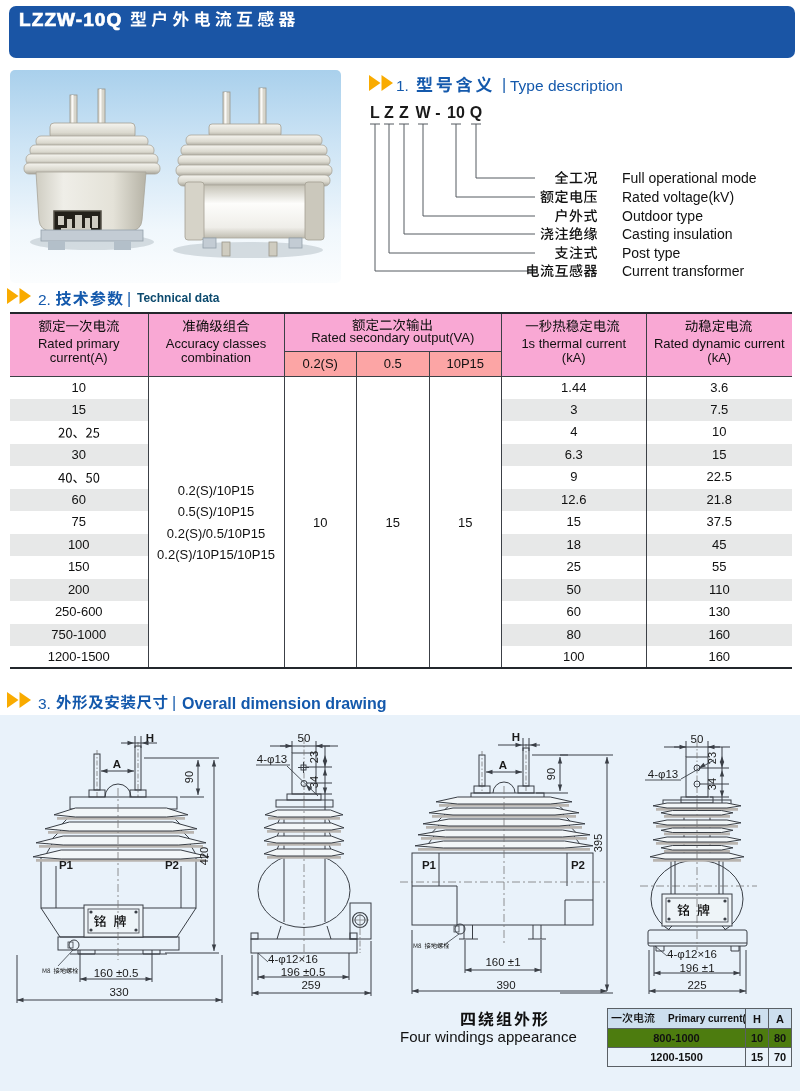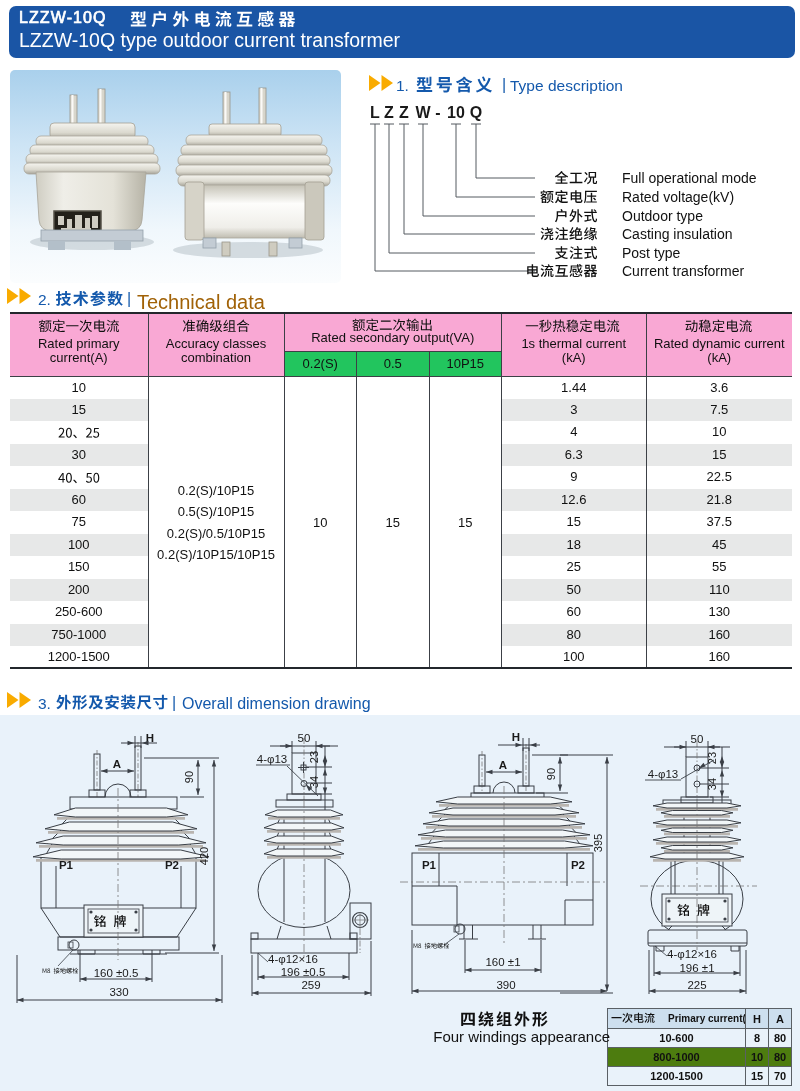--- a/index.html
+++ b/index.html
@@ -1,35 +1,34 @@
 <!DOCTYPE html>
 <html><head><meta charset="utf-8">
 <style>
 *{margin:0;padding:0;box-sizing:border-box}
 html,body{width:800px;height:1091px;background:#fff;font-family:"Liberation Sans",sans-serif;position:relative;overflow:hidden}
 .abs{position:absolute}
 .hdr{position:absolute;left:9px;top:6px;width:786px;height:52px;background:#1a55a5;border-radius:7px;color:#fff}
-.hdr .l1{position:absolute;left:10px;top:3px;font-size:16px;font-weight:normal;letter-spacing:1.1px;-webkit-text-stroke:.7px #fff}
+.hdr .l1{position:absolute;left:10px;top:3px;font-size:19px;font-weight:bold;letter-spacing:1.1px;-webkit-text-stroke:.7px #fff}
 .hdr .l2{position:absolute;left:10px;top:23px;font-size:19.5px}
 table.main{position:absolute;left:10px;top:312px;border-collapse:collapse;table-layout:fixed;width:782px;font-size:13px;color:#111}
 table.main td{border-left:1px solid #3c4046;border-right:1px solid #3c4046;text-align:center;vertical-align:middle;padding:0;height:22.5px;line-height:1.05}
 table.main td:first-child{border-left:none}
 table.main td:last-child{border-right:none}
 table.main tr.hd td{background:#f9a8d4;height:39px}
-table.main tr.hd2 td{background:#22c55e;height:25px;border-top:1px solid #3c4046}
+table.main tr.hd2 td{background:#fca5a5;height:25px;border-top:1px solid #3c4046}
 table.main td.st{background:#e7e8e8}
 .smalltable{position:absolute;left:607px;top:1008px;border-collapse:collapse;table-layout:fixed;width:184px;font-size:11px;font-weight:bold;color:#111}
 .smalltable td{border:1px solid #5a6065;text-align:center;height:19px;padding:0}
 .smalltable tr.h td{background:#cddfee;height:20px}
 .smalltable tr.b td{background:#4d7c0f}
 </style></head><body>
 <div class="abs" style="left:0;top:715px;width:800px;height:376px;background:#e9f2fa"></div>
 <div class="hdr">
     <div class="l1">LZZW-10Q</div>
-    <div class="l2">LZZW-10Q type outdoor current transformer</div>
   </div>
 <svg class="abs" style="left:10px;top:70px" width="331" height="213" viewBox="0 0 331 213">
     <defs>
 <linearGradient id="pbg" x1="0" y1="0" x2="0" y2="1">
 <stop offset="0" stop-color="#a9d0ec"></stop>
         <stop offset="0.35" stop-color="#cde4f5"></stop>
 <stop offset="0.75" stop-color="#f0f7fc"></stop>
         <stop offset="1" stop-color="#fbfdfe"></stop>
       </linearGradient>
 <linearGradient id="bod" x1="0" y1="0" x2="1" y2="0">
@@ -103,28 +102,28 @@
   </svg>
 <span class="abs" style="left:396px;top:77px;font-size:15.5px;color:#1459ac">1.</span>
 <span class="abs" style="left:502px;top:76px;font-size:16px;color:#1459ac">|</span>
 <span class="abs" style="left:510px;top:77px;font-size:15.5px;font-weight:normal;color:#1459ac">Type description</span>
 <svg class="abs" style="left:7px;top:288px" width="26" height="16" viewBox="0 0 26 16">
     <polygon points="0,0 11.5,8 0,16" fill="#f9ab00"></polygon>
     <polygon points="12.5,0 24,8 12.5,16" fill="#f9ab00"></polygon>
   </svg>
 <span class="abs" style="left:38px;top:291px;font-size:15.5px;color:#1459ac">2.</span>
 <span class="abs" style="left:127px;top:290px;font-size:16px;color:#1459ac">|</span>
-<span class="abs" style="left:137px;top:291px;font-size:20px;font-weight:normal;color:#a16207">Technical data</span>
+<span class="abs" style="left:137px;top:291px;font-size:12px;font-weight:bold;color:#0c4a6e">Technical data</span>
 <svg class="abs" style="left:7px;top:692px" width="26" height="16" viewBox="0 0 26 16">
     <polygon points="0,0 11.5,8 0,16" fill="#f9ab00"></polygon>
     <polygon points="12.5,0 24,8 12.5,16" fill="#f9ab00"></polygon>
   </svg>
 <span class="abs" style="left:38px;top:695px;font-size:15.5px;color:#1459ac">3.</span>
 <span class="abs" style="left:172px;top:694px;font-size:16px;color:#1459ac">|</span>
-<span class="abs" style="left:182px;top:695px;font-size:16px;font-weight:normal;color:#1459ac">Overall dimension drawing</span>
+<span class="abs" style="left:182px;top:695px;font-size:16px;font-weight:bold;color:#1459ac">Overall dimension drawing</span>
 <svg class="abs" style="left:0;top:0" width="800" height="300" viewBox="0 0 800 300">
     <text x="375" y="118" font-family="Liberation Sans, sans-serif" font-size="16" font-weight="bold" fill="#1a1a1a" text-anchor="middle">L</text>
     <text x="389" y="118" font-family="Liberation Sans, sans-serif" font-size="16" font-weight="bold" fill="#1a1a1a" text-anchor="middle">Z</text>
     <text x="404" y="118" font-family="Liberation Sans, sans-serif" font-size="16" font-weight="bold" fill="#1a1a1a" text-anchor="middle">Z</text>
     <text x="423" y="118" font-family="Liberation Sans, sans-serif" font-size="16" font-weight="bold" fill="#1a1a1a" text-anchor="middle">W</text>
     <text x="438" y="118" font-family="Liberation Sans, sans-serif" font-size="16" font-weight="bold" fill="#1a1a1a" text-anchor="middle">-</text>
     <text x="456" y="118" font-family="Liberation Sans, sans-serif" font-size="16" font-weight="bold" fill="#1a1a1a" text-anchor="middle">10</text>
     <text x="476" y="118" font-family="Liberation Sans, sans-serif" font-size="16" font-weight="bold" fill="#1a1a1a" text-anchor="middle">Q</text>
     <path d="M 370,124 L 380,124 M 375,124 L 375,271 L 535,271" fill="none" stroke="#555b61" stroke-width="1"></path>
     <path d="M 384,124 L 394,124 M 389,124 L 389,253 L 535,253" fill="none" stroke="#555b61" stroke-width="1"></path>
@@ -564,38 +563,33 @@
       <col style="width:138px">
       <col style="width:23px">
       <col style="width:23px">
     </colgroup>
 <tbody>
       <tr class="h">
         <td style="font-size:10px;font-weight:bold;text-align:left;padding-left:16px;white-space:nowrap;overflow:hidden"><span style="display:inline-block;width:44px"></span>Primary current(A)</td>
         <td>H</td>
         <td>A</td>
       </tr>
-<tr>
-        <td>10-600</td>
-        <td>8</td>
-        <td>80</td>
-      </tr>
 <tr class="b">
         <td>800-1000</td>
         <td>10</td>
         <td>80</td>
       </tr>
 <tr>
         <td>1200-1500</td>
         <td>15</td>
         <td>70</td>
       </tr>
     </tbody>
   </table>
-<div class="abs" style="left:400px;top:1028px;width:210px;text-align:right;font-size:15px;color:#111">Four windings appearance</div>
+<div class="abs" style="left:400px;top:1028px;width:210px;text-align:left;font-size:15px;color:#111">Four windings appearance</div>
 <svg class="abs" style="left:0;top:0;pointer-events:none" width="800" height="1091" viewBox="0 0 800 1091">
     <path d="M140.4 12V17.8H142.3V12ZM143.5 11.3V18.5C143.5 18.7 143.4 18.8 143.2 18.8C142.9 18.8 142.1 18.8 141.3 18.8C141.6 19.3 141.8 20.1 141.9 20.6C143.1 20.6 144 20.5 144.6 20.3C145.3 20 145.4 19.5 145.4 18.5V11.3ZM136.2 13.4V15.2H134.7V13.4ZM132.5 21.4V23.2H137.4V24.6H130.8V26.5H146.2V24.6H139.5V23.2H144.5V21.4H139.5V20H138.1V17H139.7V15.2H138.1V13.4H139.3V11.7H131.5V13.4H132.9V15.2H131V17H132.7C132.4 17.9 131.8 18.7 130.6 19.3C131 19.6 131.6 20.4 131.9 20.8C133.6 19.8 134.3 18.4 134.6 17H136.2V20.3H137.4V21.4Z M155.8 15.5H163.8V18.2H155.8V17.5ZM158.3 11.5C158.6 12.1 159 13 159.2 13.6H153.6V17.5C153.6 20 153.5 23.5 151.6 25.9C152.1 26.1 153.1 26.8 153.4 27.1C154.9 25.3 155.5 22.5 155.7 20.1H163.8V21H165.9V13.6H160.3L161.3 13.3C161.1 12.7 160.7 11.7 160.4 11Z M175.8 11C175.3 14 174.3 16.8 172.8 18.5C173.2 18.8 174.1 19.5 174.5 19.8C175.4 18.7 176.1 17.2 176.7 15.5H179.3C179 16.9 178.7 18.2 178.2 19.3C177.6 18.8 176.9 18.3 176.4 17.9L175.2 19.3C175.8 19.8 176.7 20.5 177.3 21.1C176.2 22.9 174.7 24.3 172.8 25.1C173.3 25.5 174.2 26.3 174.5 26.8C178.4 24.9 180.9 20.8 181.7 13.9L180.3 13.5L179.9 13.5H177.3C177.5 12.8 177.7 12.1 177.9 11.4ZM182.4 11.1V27H184.6V18.3C185.6 19.4 186.7 20.6 187.3 21.5L189 20.1C188.2 19 186.5 17.3 185.3 16.2L184.6 16.7V11.1Z M200.9 19V20.6H197.6V19ZM203.1 19H206.4V20.6H203.1ZM200.9 17.2H197.6V15.5H200.9ZM203.1 17.2V15.5H206.4V17.2ZM195.5 13.5V23.6H197.6V22.6H200.9V23.5C200.9 26.1 201.6 26.8 203.9 26.8C204.4 26.8 206.6 26.8 207.2 26.8C209.2 26.8 209.9 25.8 210.2 23.2C209.7 23.1 209 22.8 208.5 22.5V13.5H203.1V11.2H200.9V13.5ZM208.1 22.6C208 24.3 207.8 24.8 206.9 24.8C206.5 24.8 204.6 24.8 204.1 24.8C203.2 24.8 203.1 24.6 203.1 23.5V22.6Z M224.4 19.4V26.3H226.2V19.4ZM221.5 19.4V21C221.5 22.5 221.3 24.2 219.3 25.6C219.8 25.9 220.5 26.5 220.8 26.9C223.1 25.3 223.4 22.9 223.4 21.1V19.4ZM227.2 19.4V24.5C227.2 25.6 227.4 26 227.7 26.3C227.9 26.6 228.4 26.7 228.8 26.7C229 26.7 229.4 26.7 229.7 26.7C230 26.7 230.4 26.6 230.6 26.5C230.9 26.3 231.1 26.1 231.2 25.7C231.3 25.4 231.4 24.5 231.4 23.7C230.9 23.6 230.3 23.3 230 23C230 23.7 230 24.3 230 24.6C229.9 24.9 229.9 25 229.8 25.1C229.8 25.1 229.7 25.1 229.6 25.1C229.5 25.1 229.4 25.1 229.4 25.1C229.3 25.1 229.2 25.1 229.2 25C229.1 25 229.1 24.8 229.1 24.5V19.4ZM216 12.7C217.1 13.3 218.5 14.1 219.1 14.8L220.3 13.1C219.6 12.5 218.2 11.7 217.1 11.3ZM215.3 17.5C216.4 17.9 217.8 18.7 218.5 19.3L219.6 17.6C218.9 17 217.5 16.3 216.4 15.9ZM215.6 25.4 217.3 26.8C218.4 25.2 219.5 23.2 220.4 21.4L218.9 20.1C217.8 22 216.5 24.2 215.6 25.4ZM224.1 11.5C224.4 12 224.6 12.6 224.7 13.1H220.3V14.9H223.2C222.7 15.6 222.1 16.4 221.8 16.6C221.4 16.9 220.8 17.1 220.4 17.2C220.6 17.6 220.9 18.5 220.9 19C221.6 18.8 222.5 18.7 228.9 18.3C229.2 18.7 229.4 19 229.6 19.4L231.2 18.3C230.7 17.4 229.5 16 228.6 14.9H230.9V13.1H226.9C226.7 12.5 226.3 11.7 226 11ZM226.8 15.6 227.7 16.7 224 16.9C224.5 16.3 225 15.6 225.5 14.9H228Z M236.8 24.6V26.6H252.3V24.6H248.4C248.8 21.8 249.3 18.5 249.5 16L248 15.8L247.6 15.9H242.7L243.2 13.7H251.8V11.7H237.3V13.7H240.9C240.5 16.6 239.6 20.1 239 22.4H246.6L246.2 24.6ZM242.3 17.8H247.2L246.9 20.5H241.7Z M261.4 15V16.4H266.7V15ZM261.5 22.2V24.7C261.5 26.3 262.1 26.8 264.5 26.8C265 26.8 267.2 26.8 267.7 26.8C269.7 26.8 270.3 26.2 270.5 23.9C270 23.8 269.1 23.5 268.7 23.3C268.6 25 268.4 25.2 267.6 25.2C267 25.2 265.1 25.2 264.7 25.2C263.7 25.2 263.6 25.1 263.6 24.7V22.2ZM264.2 22.1C264.9 22.9 265.9 23.9 266.3 24.6L268 23.7C267.5 23.1 266.5 22.1 265.8 21.4ZM269.9 22.7C270.6 23.8 271.3 25.2 271.6 26.1L273.6 25.4C273.2 24.6 272.4 23.2 271.8 22.2ZM259.4 22.5C259 23.5 258.4 24.7 257.8 25.6L259.7 26.4C260.2 25.5 260.8 24.1 261.2 23.1ZM263.1 18.5H264.9V19.7H263.1ZM261.4 17.1V21.1H266.5V20.5C266.9 20.8 267.4 21.4 267.7 21.7C268.1 21.4 268.6 21.1 269 20.7C269.6 21.5 270.5 21.9 271.5 21.9C272.9 21.9 273.5 21.3 273.7 18.9C273.3 18.7 272.6 18.4 272.2 18C272.1 19.5 272 20.1 271.5 20.1C271.1 20.1 270.7 19.8 270.4 19.4C271.4 18.2 272.3 16.7 272.9 15.1L271 14.7C270.7 15.7 270.2 16.7 269.5 17.5C269.3 16.6 269.1 15.5 269 14.3H273.4V12.6H271.9L272.3 12.3C271.9 11.9 271.1 11.4 270.5 11L269.4 11.8C269.7 12.1 270.1 12.3 270.4 12.6H268.9L268.8 11H266.9L267 12.6H259.1V15.2C259.1 16.9 259 19.3 257.7 21C258.1 21.2 258.9 21.9 259.2 22.3C260.7 20.3 261 17.3 261 15.2V14.3H267.1C267.2 16.1 267.6 17.8 268.1 19.1C267.6 19.5 267 19.9 266.5 20.2V17.1Z M282.3 13.5H284.1V15H282.3ZM289.4 13.5H291.5V15H289.4ZM288.7 17.3C289.2 17.5 289.9 17.9 290.4 18.2H286.6C286.9 17.7 287.1 17.3 287.4 16.9L286.1 16.6V11.7H280.4V16.7H285.2C285 17.2 284.7 17.7 284.3 18.2H279.2V19.9H282.5C281.5 20.7 280.3 21.4 278.7 22C279.1 22.4 279.6 23.1 279.8 23.6L280.4 23.3V27H282.3V26.6H284.1V26.9H286.1V21.6H283.4C284.1 21.1 284.7 20.5 285.3 19.9H288.1C288.6 20.6 289.3 21.1 289.9 21.6H287.6V27H289.5V26.6H291.5V26.9H293.4V23.5L293.9 23.7C294.2 23.2 294.7 22.4 295.2 22C293.5 21.6 291.9 20.9 290.7 19.9H294.7V18.2H291.7L292.3 17.6C291.9 17.3 291.3 17 290.7 16.7H293.4V11.7H287.6V16.7H289.3ZM282.3 24.9V23.4H284.1V24.9ZM289.5 24.9V23.4H291.5V24.9Z" fill="#fff"></path>
     <path d="M426.4 77.5V83.3H428.3V77.5ZM429.5 76.8V84C429.5 84.2 429.4 84.3 429.2 84.3C428.9 84.3 428.1 84.3 427.3 84.3C427.6 84.8 427.8 85.6 427.9 86.1C429.1 86.1 430 86 430.6 85.8C431.3 85.5 431.4 85 431.4 84V76.8ZM422.2 78.9V80.7H420.7V78.9ZM418.5 86.9V88.7H423.4V90.1H416.8V92H432.2V90.1H425.5V88.7H430.5V86.9H425.5V85.5H424.1V82.5H425.7V80.7H424.1V78.9H425.3V77.2H417.5V78.9H418.9V80.7H417V82.5H418.7C418.4 83.4 417.8 84.2 416.6 84.8C417 85.1 417.6 85.9 417.9 86.3C419.6 85.3 420.3 83.9 420.6 82.5H422.2V85.8H423.4V86.9Z M440.8 78.9H447.7V80.5H440.8ZM438.7 77.1V82.3H449.9V77.1ZM436.7 83.3V85.2H439.9C439.6 86.3 439.1 87.5 438.8 88.3H447.5C447.3 89.5 447 90.2 446.7 90.5C446.5 90.6 446.3 90.6 445.9 90.6C445.4 90.6 444.1 90.6 443 90.5C443.3 91 443.7 91.8 443.7 92.4C444.9 92.5 446 92.5 446.6 92.4C447.4 92.4 448 92.3 448.5 91.8C449.1 91.2 449.5 89.9 449.9 87.3C449.9 87 450 86.5 450 86.5H441.8L442.2 85.2H451.8V83.3Z M462.3 81.3C463 81.8 463.7 82.5 464.2 83H458.8V84.8H466.1C465.6 85.3 465.1 85.9 464.6 86.5H458.3V92.5H460.3V91.8H467.7V92.5H469.8V86.5H467.1C467.9 85.5 468.8 84.5 469.5 83.6L467.9 82.9L467.6 83H464.8L466 82.1C465.5 81.6 464.5 80.8 463.8 80.3ZM460.3 90.1V88.2H467.7V90.1ZM463.9 76.4C462.2 78.8 459 80.5 455.9 81.4C456.5 82 457 82.7 457.3 83.3C459.9 82.3 462.3 81 464.2 79.2C466 81 468.4 82.4 470.9 83.1C471.2 82.6 471.8 81.8 472.3 81.3C469.6 80.7 467 79.4 465.4 77.9L465.8 77.4Z M481.9 77.1C482.6 78.5 483.4 80.2 483.7 81.4L485.6 80.6C485.2 79.5 484.4 77.8 483.7 76.5ZM488.6 77.8C487.7 81 486.2 83.8 484 86.1C482 84.1 480.5 81.6 479.5 78.8L477.6 79.4C478.7 82.6 480.3 85.4 482.4 87.5C480.6 88.9 478.5 90 475.9 90.8C476.2 91.2 476.7 92 476.9 92.6C479.8 91.7 482 90.5 483.9 89C485.8 90.5 488 91.7 490.6 92.5C490.9 91.9 491.5 91 492 90.6C489.5 89.9 487.4 88.9 485.5 87.5C488 85 489.6 81.9 490.7 78.5Z" fill="#1459ac"></path>
     <path d="M65.1 290.9V293.2H61.7V295H65.1V296.9H61.9V298.6H62.8L62.3 298.8C62.9 300.2 63.7 301.5 64.6 302.6C63.5 303.3 62.2 303.8 60.7 304.2C61.1 304.6 61.6 305.4 61.8 305.9C63.3 305.4 64.8 304.8 66 303.9C67.1 304.8 68.4 305.5 70 305.9C70.3 305.5 70.8 304.7 71.2 304.3C69.8 303.9 68.6 303.4 67.5 302.7C68.9 301.3 69.9 299.6 70.5 297.3L69.3 296.8L69 296.9H67V295H70.6V293.2H67V290.9ZM64.2 298.6H68.1C67.6 299.7 66.9 300.7 66.1 301.5C65.3 300.6 64.6 299.7 64.2 298.6ZM58 290.9V294H56.1V295.7H58V298.6C57.2 298.8 56.5 298.9 55.9 299L56.4 300.9L58 300.5V303.8C58 304 57.9 304.1 57.7 304.1C57.5 304.1 56.8 304.1 56.2 304.1C56.4 304.6 56.7 305.4 56.7 305.8C57.9 305.8 58.6 305.8 59.2 305.5C59.7 305.2 59.9 304.7 59.9 303.8V300L61.6 299.5L61.4 297.7L59.9 298.1V295.7H61.5V294H59.9V290.9Z M82.4 292.2C83.3 292.9 84.5 294 85 294.6L86.5 293.3C85.9 292.7 84.7 291.7 83.8 291.1ZM79.7 290.9V294.8H73.7V296.7H79.1C77.8 299.1 75.5 301.4 73.1 302.6C73.5 303 74.2 303.8 74.5 304.3C76.5 303.2 78.3 301.4 79.7 299.4V305.9H81.8V298.7C83.2 300.8 85.1 302.9 86.8 304.2C87.2 303.7 87.9 302.9 88.4 302.5C86.3 301.2 84 298.9 82.6 296.7H87.7V294.8H81.8V290.9Z M99.7 300C98.4 300.9 95.7 301.6 93.5 301.9C93.9 302.3 94.3 302.9 94.6 303.3C97 302.9 99.6 302.1 101.3 300.8ZM101.6 301.6C99.8 303.3 96.2 304 92.4 304.3C92.8 304.7 93.1 305.4 93.3 306C97.5 305.5 101.2 304.6 103.4 302.4ZM92.6 295.3C93.1 295.2 93.6 295.1 95.7 295C95.5 295.4 95.4 295.7 95.2 296H90.7V297.7H94C93 298.8 91.7 299.7 90.3 300.3C90.7 300.7 91.4 301.4 91.7 301.8C92.7 301.3 93.5 300.8 94.3 300.1C94.6 300.3 94.8 300.7 95 300.9C96.6 300.5 98.6 299.9 100 299.1L98.4 298.2C97.7 298.6 96.3 299 95.1 299.3C95.6 298.8 96 298.3 96.4 297.7H99.5C100.7 299.4 102.4 300.9 104.3 301.8C104.5 301.3 105.1 300.6 105.5 300.3C104.1 299.7 102.7 298.8 101.7 297.7H105.2V296H97.4C97.5 295.7 97.7 295.3 97.9 294.9L102 294.8C102.3 295.1 102.6 295.4 102.9 295.7L104.5 294.6C103.6 293.6 101.8 292.2 100.4 291.3L98.8 292.3C99.3 292.6 99.8 292.9 100.3 293.3L95.8 293.4C96.6 292.9 97.5 292.3 98.3 291.7L96.5 290.7C95.4 291.8 93.8 292.8 93.3 293.1C92.8 293.3 92.5 293.5 92.1 293.6C92.3 294.1 92.5 294.9 92.6 295.3Z M113.9 291.1C113.6 291.7 113.2 292.6 112.8 293.1L114 293.7C114.5 293.2 115 292.5 115.5 291.7ZM113.1 300.7C112.8 301.3 112.4 301.7 112 302.2L110.7 301.5L111.1 300.7ZM108.4 302.1C109.1 302.4 109.9 302.8 110.7 303.2C109.8 303.8 108.7 304.2 107.5 304.5C107.8 304.8 108.2 305.5 108.4 305.9C109.8 305.5 111.1 304.9 112.2 304.1C112.7 304.4 113.1 304.7 113.4 304.9L114.6 303.7C114.2 303.5 113.8 303.2 113.4 303C114.2 302 114.9 300.9 115.3 299.5L114.2 299.1L113.9 299.1H111.9L112.2 298.5L110.5 298.2C110.4 298.5 110.2 298.8 110.1 299.1H108.1V300.7H109.3C109 301.2 108.7 301.7 108.4 302.1ZM108.2 291.7C108.6 292.4 108.9 293.2 109.1 293.7H107.8V295.3H110.2C109.4 296 108.4 296.7 107.5 297.1C107.8 297.5 108.2 298.1 108.4 298.5C109.2 298.1 110.1 297.4 110.8 296.7V298.1H112.6V296.4C113.2 296.9 113.8 297.4 114.2 297.7L115.2 296.4C114.9 296.2 114 295.7 113.3 295.3H115.6V293.7H112.6V290.9H110.8V293.7H109.2L110.5 293.2C110.4 292.6 110 291.8 109.5 291.2ZM116.9 290.9C116.5 293.8 115.8 296.6 114.5 298.2C114.9 298.5 115.6 299.1 115.9 299.4C116.2 299 116.5 298.5 116.8 298C117.1 299.2 117.4 300.4 117.9 301.4C117.1 302.7 115.9 303.7 114.3 304.5C114.6 304.8 115.1 305.6 115.3 306C116.8 305.2 117.9 304.3 118.8 303.1C119.6 304.2 120.5 305.1 121.6 305.8C121.8 305.3 122.4 304.6 122.8 304.3C121.6 303.6 120.6 302.6 119.9 301.4C120.7 299.8 121.1 297.9 121.4 295.6H122.4V293.9H118.2C118.3 293 118.5 292.1 118.7 291.2ZM119.6 295.6C119.5 297 119.2 298.2 118.9 299.3C118.4 298.1 118.1 296.9 117.9 295.6Z" fill="#1459ac"></path>
     <path d="M59.1 694.8C58.6 697.5 57.7 700.1 56.3 701.6C56.8 701.9 57.6 702.5 57.9 702.8C58.7 701.8 59.4 700.4 59.9 698.9H62.3C62.1 700.2 61.8 701.3 61.3 702.3C60.8 701.9 60.1 701.4 59.6 701.1L58.5 702.3C59.1 702.8 59.9 703.5 60.5 704C59.5 705.7 58.1 706.9 56.4 707.7C56.9 708 57.6 708.8 57.9 709.2C61.5 707.5 63.8 703.7 64.5 697.4L63.2 697L62.8 697.1H60.5C60.7 696.5 60.8 695.8 61 695.2ZM65.1 694.8V709.4H67.1V701.4C68 702.4 69.1 703.5 69.6 704.3L71.2 703.1C70.4 702.1 68.8 700.6 67.8 699.5L67.1 700V694.8Z M84.8 695.1C84 696.3 82.3 697.6 80.8 698.3C81.3 698.6 81.8 699.2 82.2 699.6C83.8 698.7 85.4 697.3 86.6 695.8ZM85.2 699.3C84.3 700.7 82.5 702 81.1 702.8C81.5 703.1 82.1 703.7 82.4 704.1C84 703.1 85.7 701.6 86.9 700ZM85.4 703.5C84.4 705.4 82.3 706.9 80.3 707.8C80.7 708.2 81.3 708.9 81.6 709.3C83.8 708.2 85.9 706.4 87.2 704.1ZM77.9 697.5V700.8H76.1V697.5ZM72.6 700.8V702.5H74.4C74.3 704.6 73.9 706.6 72.4 708.2C72.8 708.5 73.5 709.1 73.8 709.5C75.6 707.6 76 705.1 76.1 702.5H77.9V709.4H79.7V702.5H81.2V700.8H79.7V697.5H81V695.7H72.9V697.5H74.4V700.8Z M89.5 695.6V697.5H92V698.5C92 701 91.7 705 88.6 707.6C89 708 89.7 708.8 90 709.3C92.2 707.3 93.2 704.7 93.6 702.3C94.3 703.8 95.2 705 96.2 706.1C95.1 706.8 93.9 707.4 92.6 707.8C93 708.1 93.4 708.9 93.7 709.4C95.2 708.9 96.6 708.2 97.7 707.3C98.9 708.2 100.4 708.8 102.1 709.3C102.4 708.7 102.9 707.9 103.3 707.5C101.8 707.2 100.4 706.6 99.3 706C100.8 704.4 101.8 702.4 102.4 699.7L101.1 699.2L100.8 699.3H98.7C98.9 698.1 99.2 696.8 99.4 695.6ZM97.7 704.8C95.9 703.2 94.7 700.9 93.9 698.2V697.5H97.1C96.8 698.8 96.5 700.1 96.2 701.1H100C99.5 702.5 98.7 703.8 97.7 704.8Z M110.3 695.2C110.5 695.6 110.7 696.1 110.9 696.5H105.5V700H107.4V698.2H116.7V700H118.6V696.5H113.2C112.9 696 112.6 695.3 112.3 694.8ZM114 702.6C113.6 703.5 113.1 704.2 112.4 704.9C111.6 704.5 110.7 704.2 109.9 704C110.2 703.5 110.5 703.1 110.7 702.6ZM107 704.7C108.1 705.1 109.4 705.6 110.7 706.1C109.2 706.9 107.4 707.4 105.3 707.7C105.6 708.1 106.2 708.9 106.3 709.4C108.9 708.9 111 708.2 112.7 707C114.6 707.8 116.3 708.7 117.4 709.4L118.9 707.8C117.7 707.1 116.1 706.4 114.3 705.6C115.1 704.8 115.7 703.8 116.2 702.6H118.9V700.9H111.7C112 700.2 112.3 699.6 112.6 699L110.5 698.6C110.2 699.3 109.8 700.1 109.4 700.9H105.2V702.6H108.4C108 703.4 107.5 704.1 107 704.7Z M121.1 696.6C121.8 697.1 122.7 697.8 123.1 698.3L124.2 697.1C123.8 696.6 122.9 696 122.2 695.5ZM126.9 702.3 127.2 703H121.1V704.4H125.7C124.4 705.2 122.6 705.8 120.8 706.1C121.1 706.4 121.6 707 121.8 707.4C122.6 707.3 123.4 707 124.2 706.8V707C124.2 707.7 123.6 708 123.3 708.1C123.5 708.4 123.7 709.1 123.8 709.5C124.2 709.3 124.8 709.1 129.2 708.2C129.2 707.9 129.3 707.2 129.3 706.7L126 707.4V705.9C126.8 705.5 127.5 705 128.1 704.5C129.3 707.1 131.2 708.6 134.4 709.3C134.7 708.8 135.1 708.1 135.5 707.8C134.2 707.6 133.1 707.2 132.2 706.7C133 706.3 133.9 705.8 134.6 705.3L133.5 704.4H135.2V703H129.3C129.1 702.6 128.9 702.1 128.7 701.8ZM130.9 705.8C130.5 705.4 130.1 704.9 129.8 704.4H133.1C132.5 704.9 131.7 705.4 130.9 705.8ZM129.8 694.8V696.6H126.5V698.2H129.8V700.1H126.9V701.7H134.8V700.1H131.7V698.2H135.1V696.6H131.7V694.8ZM120.8 700.2 121.4 701.7C122.3 701.3 123.3 700.9 124.2 700.5V702.3H126V694.8H124.2V698.8C123 699.3 121.7 699.8 120.8 700.2Z M139 695.4V700C139 702.5 138.8 705.9 136.8 708.1C137.3 708.4 138.1 709.1 138.4 709.5C140.1 707.5 140.7 704.5 140.9 702H144.2C145.2 705.6 146.9 708.1 150.2 709.3C150.5 708.7 151.1 707.9 151.5 707.6C148.7 706.7 147 704.7 146.1 702H150.1V695.4ZM141 697.2H148.2V700.1H141V700Z M154.8 701.8C155.9 703 157 704.6 157.5 705.7L159.2 704.6C158.7 703.5 157.5 702 156.4 700.9ZM161.9 694.8V697.9H153.3V699.8H161.9V706.9C161.9 707.3 161.7 707.4 161.4 707.4C161 707.4 159.6 707.4 158.3 707.4C158.7 707.9 159 708.9 159.2 709.4C160.8 709.4 162.1 709.4 162.8 709.1C163.6 708.7 163.9 708.2 163.9 706.9V699.8H167.4V697.9H163.9V694.8Z" fill="#1459ac"></path>
     <path d="M561.3 171C559.9 173.2 557.4 175.2 554.8 176.3C555.1 176.6 555.5 177.1 555.7 177.4C556.2 177.1 556.7 176.9 557.2 176.6V177.5H560.8V179.4H557.4V180.6H560.8V182.6H555.6V183.8H567.5V182.6H562.2V180.6H565.8V179.4H562.2V177.5H565.8V176.6C566.3 176.9 566.8 177.2 567.3 177.5C567.5 177.1 567.9 176.6 568.2 176.3C566 175.2 564 173.9 562.2 172L562.5 171.6ZM557.6 176.3C559.1 175.4 560.4 174.2 561.5 172.9C562.7 174.3 564 175.4 565.4 176.3Z M569.7 181.8V183.2H582.4V181.8H576.7V174.1H581.6V172.7H570.4V174.1H575.2V181.8Z M584.4 172.8C585.3 173.6 586.3 174.6 586.7 175.3L587.7 174.3C587.2 173.6 586.2 172.6 585.3 172ZM584 181.6 585 182.6C585.9 181.2 586.9 179.5 587.7 178.1L586.8 177.2C585.9 178.7 584.8 180.5 584 181.6ZM589.9 173.1H594.8V176.5H589.9ZM588.6 171.9V177.8H590.1C589.9 180.4 589.5 182.2 586.9 183.1C587.2 183.4 587.5 183.9 587.7 184.2C590.6 183 591.2 180.9 591.4 177.8H592.8V182.3C592.8 183.6 593.1 184 594.3 184C594.5 184 595.4 184 595.6 184C596.7 184 597 183.4 597.1 181.2C596.8 181.1 596.2 180.9 596 180.7C595.9 182.5 595.9 182.8 595.5 182.8C595.3 182.8 594.7 182.8 594.5 182.8C594.2 182.8 594.1 182.7 594.1 182.3V177.8H596.1V171.9Z" fill="#111"></path>
     <path d="M549.6 195.2C549.6 199.4 549.4 201.3 546.3 202.3C546.6 202.5 546.9 203 547 203.2C550.4 202 550.7 199.8 550.8 195.2ZM550.3 201C551.2 201.6 552.4 202.6 553 203.1L553.7 202.2C553.1 201.7 551.9 200.8 551 200.2ZM547.4 193.5V200.1H548.5V194.5H551.8V200.1H552.9V193.5H550.3C550.5 193.1 550.7 192.6 550.9 192.2H553.4V191H547.2V192.2H549.7C549.5 192.6 549.4 193.1 549.2 193.5ZM542.9 190.5C543 190.8 543.2 191.2 543.4 191.5H540.7V193.8H541.9V192.6H545.8V193.8H547V191.5H544.8C544.6 191.1 544.3 190.6 544.1 190.2ZM542 196.3 542.9 196.8C542.2 197.3 541.3 197.6 540.5 197.9C540.6 198.1 540.9 198.8 541 199.1L541.7 198.8V203.1H542.9V202.7H545V203.1H546.2V198.8H541.8C542.6 198.4 543.4 198 544.1 197.4C544.9 197.9 545.7 198.4 546.2 198.7L547.2 197.8C546.6 197.5 545.8 197.1 545 196.6C545.7 196 546.2 195.2 546.6 194.3L545.9 193.9L545.7 193.9H543.6C543.8 193.7 543.9 193.4 544 193.2L542.9 193C542.4 193.9 541.6 194.9 540.4 195.7C540.7 195.8 541 196.2 541.2 196.5C541.9 196 542.5 195.5 542.9 194.9H544.9C544.7 195.3 544.3 195.7 543.9 196.1L542.8 195.5ZM542.9 201.6V199.8H545V201.6Z M557.5 196.7C557.2 199.2 556.5 201.2 554.9 202.3C555.3 202.5 555.8 203 556 203.2C556.9 202.4 557.5 201.5 558 200.2C559.3 202.5 561.3 203 564.1 203H567.5C567.6 202.6 567.8 201.9 568 201.6C567.2 201.6 564.8 201.6 564.2 201.6C563.5 201.6 562.8 201.6 562.2 201.5V199H566.2V197.8H562.2V195.8H565.5V194.5H557.5V195.8H560.8V201.1C559.8 200.7 559 199.9 558.5 198.6C558.7 198 558.8 197.4 558.9 196.8ZM560.4 190.4C560.6 190.8 560.8 191.3 560.9 191.7H555.6V195H556.9V193H566.1V195H567.4V191.7H562.5C562.3 191.2 562 190.6 561.7 190.1Z M575.2 196.5V198.2H572V196.5ZM576.6 196.5H579.8V198.2H576.6ZM575.2 195.2H572V193.5H575.2ZM576.6 195.2V193.5H579.8V195.2ZM570.7 192.2V200.3H572V199.5H575.2V200.6C575.2 202.5 575.7 203 577.4 203C577.8 203 579.9 203 580.3 203C581.9 203 582.3 202.2 582.5 200C582.1 199.9 581.6 199.7 581.2 199.5C581.1 201.2 581 201.6 580.2 201.6C579.8 201.6 577.9 201.6 577.5 201.6C576.7 201.6 576.6 201.5 576.6 200.6V199.5H581.2V192.2H576.6V190.2H575.2V192.2Z M593 198.2C593.8 198.9 594.6 199.8 595 200.5L596 199.7C595.6 199.1 594.8 198.2 594 197.6ZM585 190.8V195.4C585 197.5 585 200.4 583.9 202.5C584.2 202.6 584.7 203 585 203.2C586.1 201 586.3 197.7 586.3 195.4V192.1H596.9V190.8ZM590.8 192.8V195.6H587.1V196.8H590.8V201.4H586.2V202.6H596.8V201.4H592.2V196.8H596.2V195.6H592.2V192.8Z" fill="#111"></path>
     <path d="M558.1 212.6H565.1V215.1H558.1L558.1 214.4ZM560.5 209.4C560.8 210 561.1 210.8 561.3 211.3H556.7V214.4C556.7 216.5 556.6 219.4 554.9 221.5C555.2 221.6 555.8 222 556.1 222.3C557.4 220.7 557.9 218.4 558 216.3H565.1V217.2H566.5V211.3H561.9L562.7 211.1C562.5 210.6 562.2 209.7 561.8 209.1Z M572.1 209.2C571.6 211.6 570.7 213.9 569.4 215.4C569.8 215.6 570.3 216 570.6 216.2C571.3 215.2 572 214 572.5 212.5H574.9C574.7 213.9 574.4 215.1 573.9 216.1C573.4 215.6 572.7 215.1 572.1 214.7L571.3 215.6C571.9 216.1 572.8 216.7 573.3 217.3C572.4 219 571.1 220.2 569.4 220.9C569.8 221.2 570.3 221.7 570.6 222.1C573.6 220.4 575.8 217.1 576.5 211.5L575.6 211.2L575.3 211.3H572.9C573.1 210.7 573.2 210.1 573.4 209.4ZM577.4 209.2V222.2H578.8V214.7C579.8 215.6 580.9 216.8 581.5 217.5L582.6 216.6C581.9 215.7 580.4 214.4 579.3 213.4L578.8 213.8V209.2Z M593.5 210C594.2 210.5 595 211.2 595.4 211.7L596.3 210.9C595.9 210.4 595 209.7 594.3 209.2ZM591.3 209.2C591.3 210.1 591.3 210.9 591.3 211.7H584.2V213H591.4C591.8 218.1 592.9 222.2 595.2 222.2C596.4 222.2 596.9 221.5 597.1 219C596.7 218.8 596.2 218.5 595.9 218.2C595.8 220 595.7 220.8 595.3 220.8C594.1 220.8 593.1 217.4 592.8 213H596.8V211.7H592.7C592.7 210.9 592.7 210.1 592.7 209.2ZM584.3 220.5 584.7 221.8C586.5 221.4 589 220.8 591.4 220.3L591.3 219.1L588.4 219.7V216.2H590.9V214.9H584.7V216.2H587.1V219.9Z" fill="#111"></path>
     <path d="M541.2 228.4C542 228.9 542.9 229.7 543.4 230.2L544.3 229.3C543.8 228.8 542.8 228 542.1 227.5ZM540.5 232.1C541.3 232.6 542.3 233.3 542.8 233.8L543.6 232.8C543.1 232.4 542.1 231.7 541.3 231.3ZM540.8 239 542 239.8C542.7 238.5 543.5 236.9 544.1 235.4L543 234.6C542.3 236.2 541.4 238 540.8 239ZM551.5 229.9C551 230.5 550.3 231 549.4 231.5C549.1 231 548.8 230.5 548.6 229.9L552.9 229.5L552.7 228.4L548.2 228.8C548.1 228.3 548 227.8 548 227.2H546.7C546.8 227.8 546.9 228.4 547 228.9L544.6 229.2L544.8 230.3L547.3 230C547.6 230.8 547.9 231.4 548.3 232C547.1 232.4 545.8 232.8 544.5 233C544.7 233.3 545.1 233.8 545.3 234.1C546.5 233.8 547.8 233.4 549 232.9C549.8 233.7 550.7 234.2 551.7 234.2C552.7 234.2 553.1 233.8 553.3 232.3C553 232.2 552.6 232 552.3 231.8C552.2 232.7 552.1 233 551.7 233C551.2 233 550.7 232.8 550.2 232.3C551.1 231.8 552 231.1 552.7 230.4ZM544.5 234.7V235.8H546.7C546.6 237.5 546.1 238.5 544 239.1C544.3 239.3 544.7 239.9 544.8 240.2C547.2 239.4 547.9 238 548 235.8H549.5V238.5C549.5 239.6 549.8 240 550.9 240C551.1 240 551.9 240 552.1 240C553 240 553.3 239.5 553.4 238C553.1 237.9 552.6 237.8 552.3 237.6C552.3 238.7 552.2 238.9 552 238.9C551.8 238.9 551.3 238.9 551.2 238.9C550.9 238.9 550.8 238.9 550.8 238.5V235.8H553.2V234.7Z M555.8 228.3C556.7 228.7 557.9 229.4 558.4 229.9L559.2 228.8C558.6 228.4 557.4 227.7 556.5 227.4ZM555 232.2C555.9 232.6 557.1 233.3 557.6 233.7L558.4 232.6C557.8 232.2 556.6 231.6 555.8 231.2ZM555.4 239.1 556.6 240C557.4 238.7 558.3 237 559.1 235.6L558.1 234.7C557.3 236.3 556.2 238.1 555.4 239.1ZM562.2 227.5C562.6 228.3 563.1 229.2 563.2 229.8H559.3V231.1H562.8V233.9H559.8V235.2H562.8V238.5H558.8V239.8H568V238.5H564.2V235.2H567.2V233.9H564.2V231.1H567.7V229.8H563.3L564.5 229.4C564.3 228.8 563.8 227.8 563.4 227.1Z M569.5 238.2 569.7 239.4C571.1 239.1 573 238.6 574.7 238.2L574.6 237.1C572.7 237.5 570.8 237.9 569.5 238.2ZM576.8 227C576.3 228.4 575.5 229.7 574.6 230.8L573.5 230.1C573.3 230.6 573 231.1 572.7 231.6L571.1 231.7C572 230.5 572.8 229.1 573.4 227.7L572.2 227.1C571.6 228.8 570.6 230.6 570.2 231.1C569.9 231.5 569.7 231.8 569.4 231.9C569.6 232.3 569.8 232.9 569.8 233.1C570.1 233 570.4 233 571.9 232.7C571.4 233.6 570.8 234.2 570.6 234.5C570.1 235 569.8 235.3 569.5 235.4C569.6 235.7 569.8 236.3 569.9 236.5C570.2 236.3 570.8 236.2 574.5 235.4C574.5 235.2 574.5 234.7 574.5 234.4L571.7 234.9C572.6 233.8 573.4 232.6 574.2 231.4C574.5 231.6 574.9 231.9 575.1 232.1L575.1 232.1V238C575.1 239.6 575.6 240 577.3 240C577.7 240 580 240 580.4 240C581.9 240 582.3 239.4 582.5 237.5C582.1 237.4 581.6 237.2 581.3 237C581.2 238.5 581.1 238.8 580.4 238.8C579.8 238.8 577.8 238.8 577.4 238.8C576.5 238.8 576.4 238.7 576.4 238V235.8H581.7V231.2H579.7C580.1 230.5 580.6 229.7 581 229L580.2 228.5L579.9 228.5H577.5C577.7 228.2 577.8 227.8 578 227.4ZM577.9 232.3V234.6H576.4V232.3ZM579 232.3H580.5V234.6H579ZM579.2 229.7C579 230.2 578.6 230.8 578.3 231.1L578.4 231.2H575.9C576.3 230.7 576.6 230.2 576.9 229.7Z M584.1 238.2 584.4 239.4C585.7 238.9 587.2 238.2 588.7 237.5L588.4 236.5C586.8 237.1 585.2 237.8 584.1 238.2ZM590.4 227.2C590.2 228.3 589.8 229.8 589.5 230.8H593.8L593.7 231.6H588.7V232.6H591.5C590.7 233.2 589.5 233.7 588.5 234C588.7 234.2 589 234.7 589.1 234.9C589.8 234.7 590.6 234.3 591.3 233.9C591.5 234.1 591.7 234.3 591.9 234.5C591.1 235.2 589.7 235.8 588.7 236.1C588.9 236.3 589.2 236.7 589.4 237C590.3 236.6 591.5 236 592.4 235.3C592.5 235.6 592.6 235.8 592.7 236.1C591.7 237 589.9 238.1 588.5 238.5C588.7 238.8 589 239.2 589.2 239.4C590.4 238.9 591.8 238.1 592.9 237.2C592.9 237.9 592.8 238.6 592.5 238.8C592.4 239.1 592.1 239.1 591.9 239.1C591.6 239.1 591.3 239.1 590.9 239C591.1 239.4 591.2 239.8 591.2 240.1C591.5 240.2 591.8 240.2 592.1 240.2C592.6 240.2 593 240.1 593.3 239.7C594.1 239.1 594.4 237.3 593.7 235.6L594.5 235.3C594.8 237 595.3 238.6 596.2 239.5C596.4 239.2 596.8 238.7 597 238.5C596.2 237.8 595.7 236.4 595.4 234.8C595.9 234.5 596.3 234.3 596.8 234L595.9 233.2C595.2 233.7 594.2 234.3 593.3 234.7C593 234.2 592.6 233.8 592.2 233.4C592.5 233.1 592.8 232.9 593.1 232.6H597V231.6H594.9C595.1 230.4 595.4 229.2 595.5 228.1L594.7 228L594.4 228H591.5L591.6 227.3ZM594.2 229 594 229.9H591L591.2 229ZM584.4 233.1C584.6 233 585 233 586.4 232.8C585.9 233.6 585.4 234.3 585.2 234.5C584.8 235.1 584.5 235.4 584.1 235.5C584.3 235.8 584.5 236.3 584.5 236.5C584.8 236.3 585.3 236.1 588.4 235.3C588.3 235 588.3 234.5 588.3 234.2L586.3 234.7C587.2 233.5 588.1 232.2 588.8 230.8L587.8 230.2C587.6 230.7 587.4 231.2 587.1 231.7L585.6 231.8C586.4 230.6 587.2 229.2 587.9 227.7L586.7 227.3C586.1 228.9 585.1 230.7 584.8 231.2C584.5 231.6 584.3 231.9 584 232C584.2 232.3 584.4 232.9 584.4 233.1Z" fill="#111"></path>
     <path d="M560.8 246.2V248.2H555.5V249.5H560.8V251.4H556.2V252.7H557.8L557.3 252.9C558.1 254.3 559 255.5 560.3 256.4C558.7 257.2 556.9 257.6 554.9 257.9C555.2 258.2 555.5 258.8 555.6 259.2C557.8 258.8 559.8 258.2 561.5 257.3C563.1 258.2 565 258.8 567.2 259.1C567.4 258.7 567.7 258.1 568 257.8C566 257.6 564.3 257.1 562.8 256.4C564.4 255.3 565.6 253.8 566.4 251.9L565.5 251.4L565.2 251.4H562.1V249.5H567.4V248.2H562.1V246.2ZM558.7 252.7H564.5C563.8 254 562.8 254.9 561.6 255.7C560.4 254.9 559.4 253.9 558.7 252.7Z M570.3 247.3C571.2 247.7 572.4 248.4 572.9 248.9L573.7 247.8C573.1 247.4 571.9 246.7 571 246.4ZM569.5 251.2C570.4 251.6 571.6 252.3 572.1 252.7L572.9 251.6C572.3 251.2 571.1 250.6 570.3 250.2ZM569.9 258.1 571.1 259C571.9 257.7 572.8 256 573.6 254.6L572.6 253.7C571.8 255.3 570.7 257.1 569.9 258.1ZM576.7 246.5C577.1 247.3 577.6 248.2 577.8 248.8H573.8V250.1H577.3V252.9H574.3V254.2H577.3V257.5H573.3V258.8H582.5V257.5H578.7V254.2H581.7V252.9H578.7V250.1H582.2V248.8H577.8L579 248.4C578.8 247.8 578.3 246.8 577.9 246.1Z M593.5 247C594.2 247.5 595 248.2 595.4 248.7L596.3 247.9C595.9 247.4 595 246.7 594.3 246.2ZM591.3 246.2C591.3 247.1 591.3 247.9 591.3 248.7H584.2V250H591.4C591.8 255.1 592.9 259.2 595.2 259.2C596.4 259.2 596.9 258.5 597.1 256C596.7 255.8 596.2 255.5 595.9 255.2C595.8 257 595.7 257.8 595.3 257.8C594.1 257.8 593.1 254.4 592.8 250H596.8V248.7H592.7C592.7 247.9 592.7 247.1 592.7 246.2ZM584.3 257.5 584.7 258.8C586.5 258.4 589 257.8 591.4 257.3L591.3 256.1L588.4 256.7V253.2H590.9V251.9H584.7V253.2H587.1V256.9Z" fill="#111"></path>

